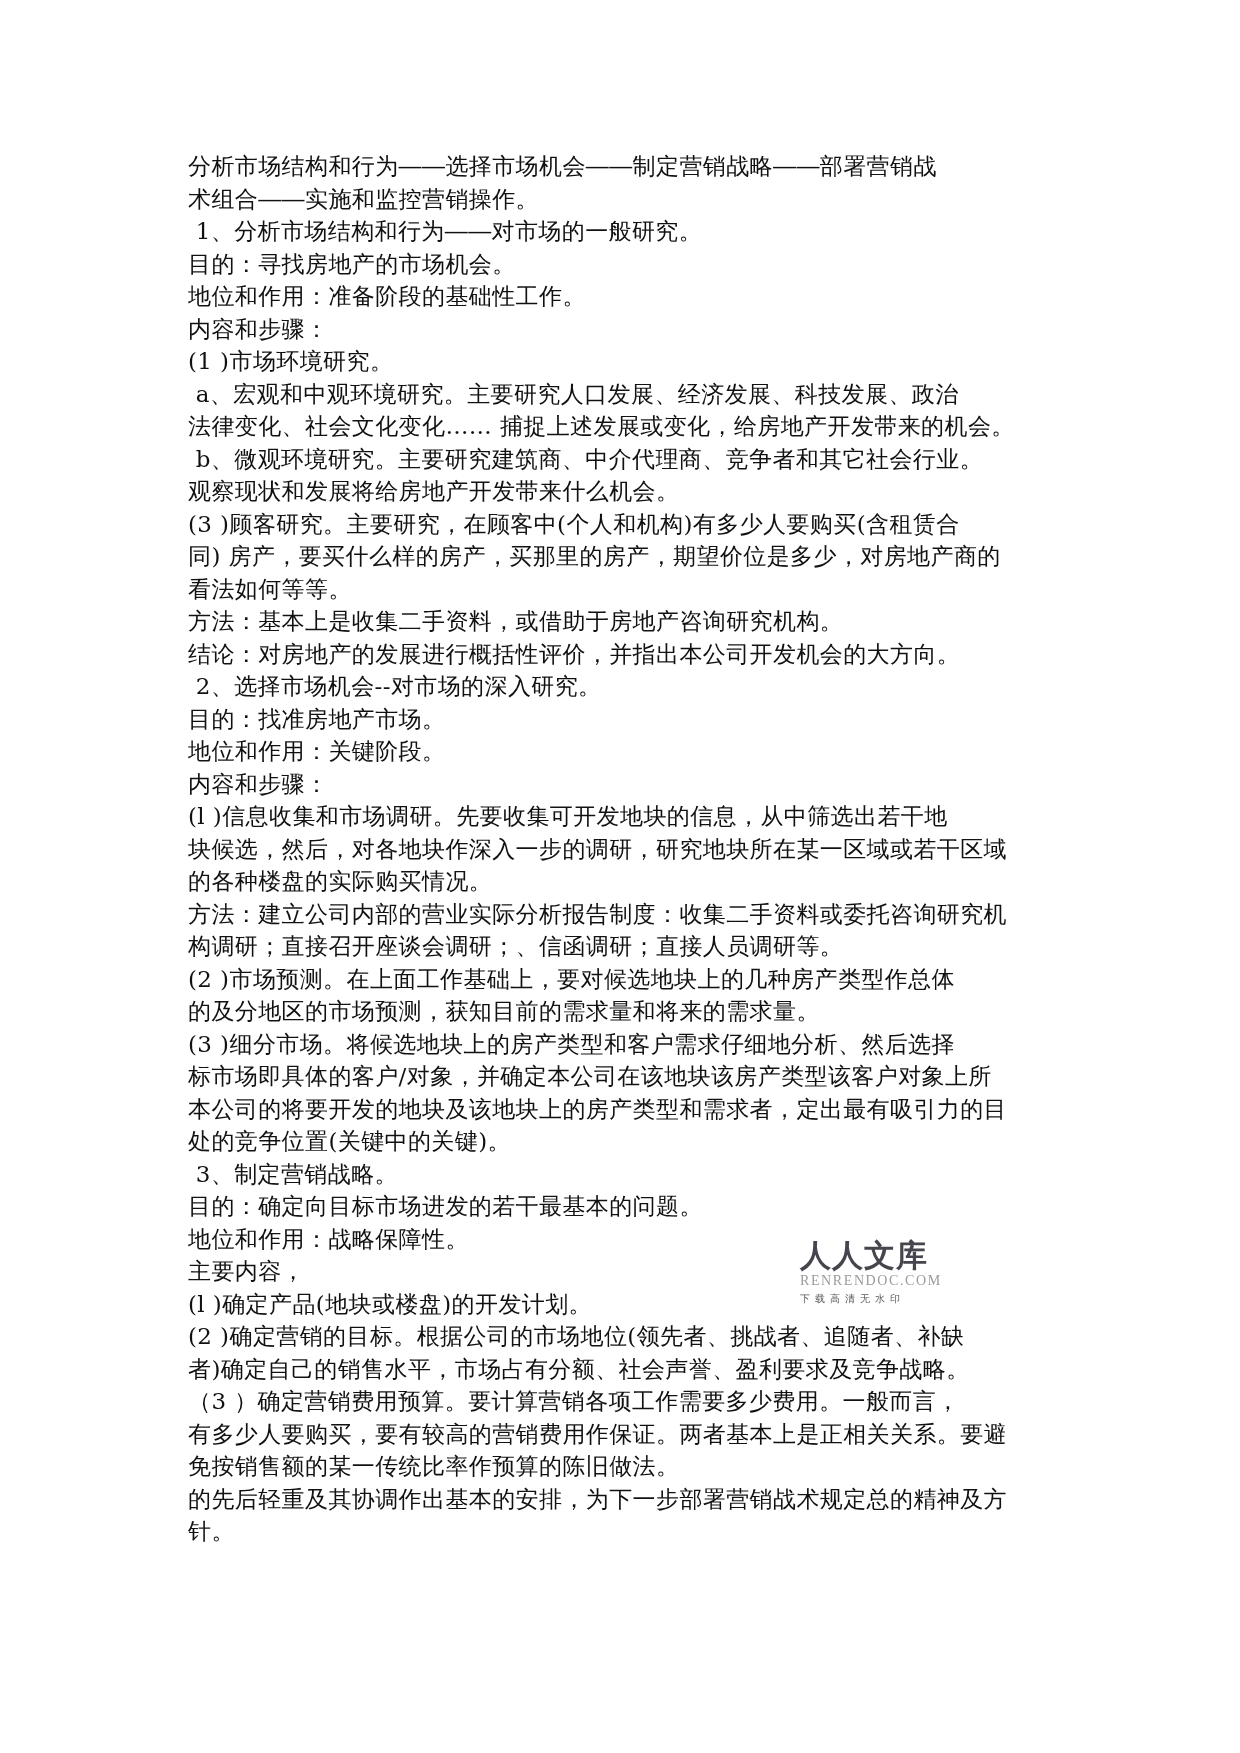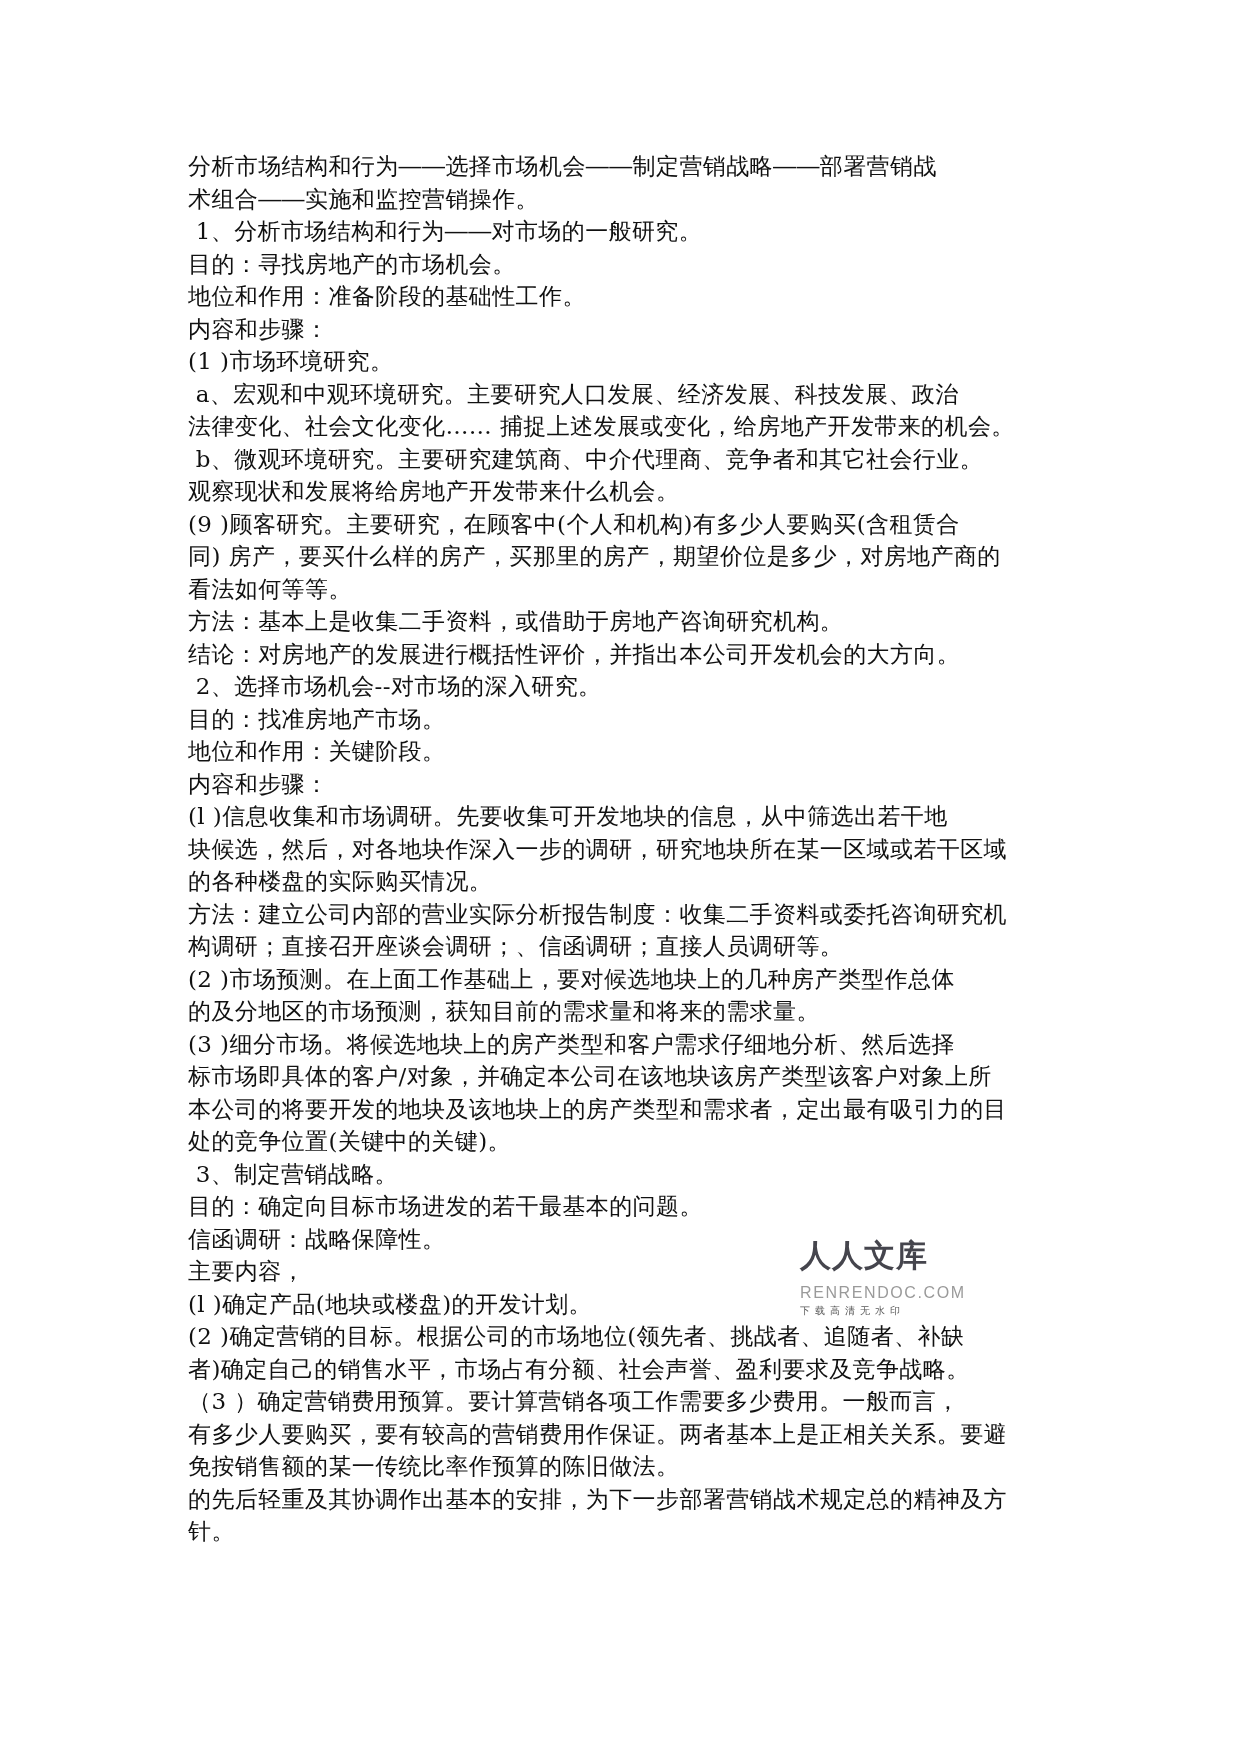--- a/index.html
+++ b/index.html
@@ -41,27 +41,27 @@
   .watermark-title {
     font-family: "DejaVu Serif", "Liberation Serif", serif;
     font-weight: bold;
     font-size: 31px;
     line-height: 34px;
     color: #45454d;
     letter-spacing: 1px;
     white-space: nowrap;
   }
   .watermark-domain {
-    font-family: Liberation Sans, sans-serif;
-    font-size: 16px;
+    font-family: Liberation Serif, serif;
+    font-size: 14px;
     line-height: 14px;
     color: #9a9a9a;
     letter-spacing: 1.6px;
     white-space: nowrap;
-    margin-top: 14px;
+    margin-top: 2px;
   }
   .watermark-tagline {
     font-family: "DejaVu Sans", "Liberation Sans", sans-serif;
     font-size: 10px;
     line-height: 14px;
     color: #5a5a5a;
     letter-spacing: 5px;
     white-space: nowrap;
     margin-top: 4px;
   }
@@ -76,21 +76,21 @@
       <div class="doc-line">术组合――实施和监控营销操作。</div>
       <div class="doc-line"> 1、分析市场结构和行为――对市场的一般研究。</div>
       <div class="doc-line">目的：寻找房地产的市场机会。</div>
       <div class="doc-line">地位和作用：准备阶段的基础性工作。</div>
       <div class="doc-line">内容和步骤：</div>
       <div class="doc-line">(1 )市场环境研究。</div>
       <div class="doc-line"> a、宏观和中观环境研究。主要研究人口发展、经济发展、科技发展、政治</div>
       <div class="doc-line">法律变化、社会文化变化…… 捕捉上述发展或变化，给房地产开发带来的机会。</div>
       <div class="doc-line"> b、微观环境研究。主要研究建筑商、中介代理商、竞争者和其它社会行业。</div>
       <div class="doc-line">观察现状和发展将给房地产开发带来什么机会。</div>
-      <div class="doc-line">(9 )顾客研究。主要研究，在顾客中(个人和机构)有多少人要购买(含租赁合</div>
+      <div class="doc-line">(3 )顾客研究。主要研究，在顾客中(个人和机构)有多少人要购买(含租赁合</div>
       <div class="doc-line">同) 房产，要买什么样的房产，买那里的房产，期望价位是多少，对房地产商的</div>
       <div class="doc-line">看法如何等等。</div>
       <div class="doc-line">方法：基本上是收集二手资料，或借助于房地产咨询研究机构。</div>
       <div class="doc-line">结论：对房地产的发展进行概括性评价，并指出本公司开发机会的大方向。</div>
       <div class="doc-line"> 2、选择市场机会--对市场的深入研究。</div>
       <div class="doc-line">目的：找准房地产市场。</div>
       <div class="doc-line">地位和作用：关键阶段。</div>
       <div class="doc-line">内容和步骤：</div>
       <div class="doc-line">(l )信息收集和市场调研。先要收集可开发地块的信息，从中筛选出若干地</div>
       <div class="doc-line">块候选，然后，对各地块作深入一步的调研，研究地块所在某一区域或若干区域</div>
@@ -98,21 +98,21 @@
       <div class="doc-line">方法：建立公司内部的营业实际分析报告制度：收集二手资料或委托咨询研究机</div>
       <div class="doc-line">构调研；直接召开座谈会调研；、信函调研；直接人员调研等。</div>
       <div class="doc-line">(2 )市场预测。在上面工作基础上，要对候选地块上的几种房产类型作总体</div>
       <div class="doc-line">的及分地区的市场预测，获知目前的需求量和将来的需求量。</div>
       <div class="doc-line">(3 )细分市场。将候选地块上的房产类型和客户需求仔细地分析、然后选择</div>
       <div class="doc-line">标市场即具体的客户/对象，并确定本公司在该地块该房产类型该客户对象上所</div>
       <div class="doc-line">本公司的将要开发的地块及该地块上的房产类型和需求者，定出最有吸引力的目</div>
       <div class="doc-line">处的竞争位置(关键中的关键)。</div>
       <div class="doc-line"> 3、制定营销战略。</div>
       <div class="doc-line">目的：确定向目标市场进发的若干最基本的问题。</div>
-      <div class="doc-line">信函调研：战略保障性。</div>
+      <div class="doc-line">地位和作用：战略保障性。</div>
       <div class="doc-line">主要内容，</div>
       <div class="doc-line">(l )确定产品(地块或楼盘)的开发计划。</div>
       <div class="doc-line">(2 )确定营销的目标。根据公司的市场地位(领先者、挑战者、追随者、补缺</div>
       <div class="doc-line">者)确定自己的销售水平，市场占有分额、社会声誉、盈利要求及竞争战略。</div>
       <div class="doc-line">（3 ）确定营销费用预算。要计算营销各项工作需要多少费用。一般而言，</div>
       <div class="doc-line">有多少人要购买，要有较高的营销费用作保证。两者基本上是正相关关系。要避</div>
       <div class="doc-line">免按销售额的某一传统比率作预算的陈旧做法。</div>
       <div class="doc-line">的先后轻重及其协调作出基本的安排，为下一步部署营销战术规定总的精神及方</div>
       <div class="doc-line">针。</div>
     </div>

